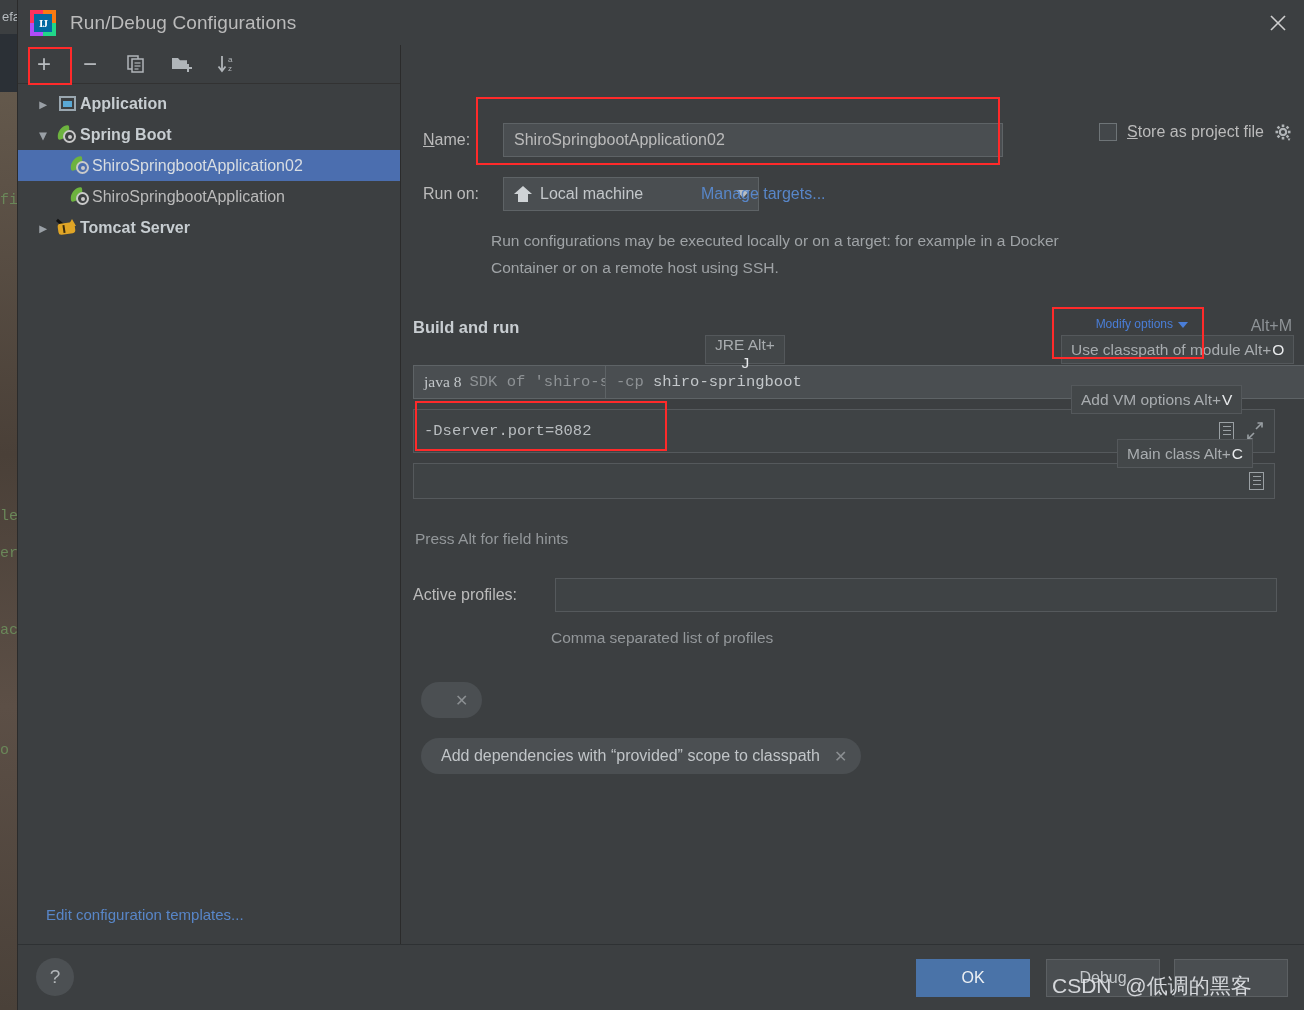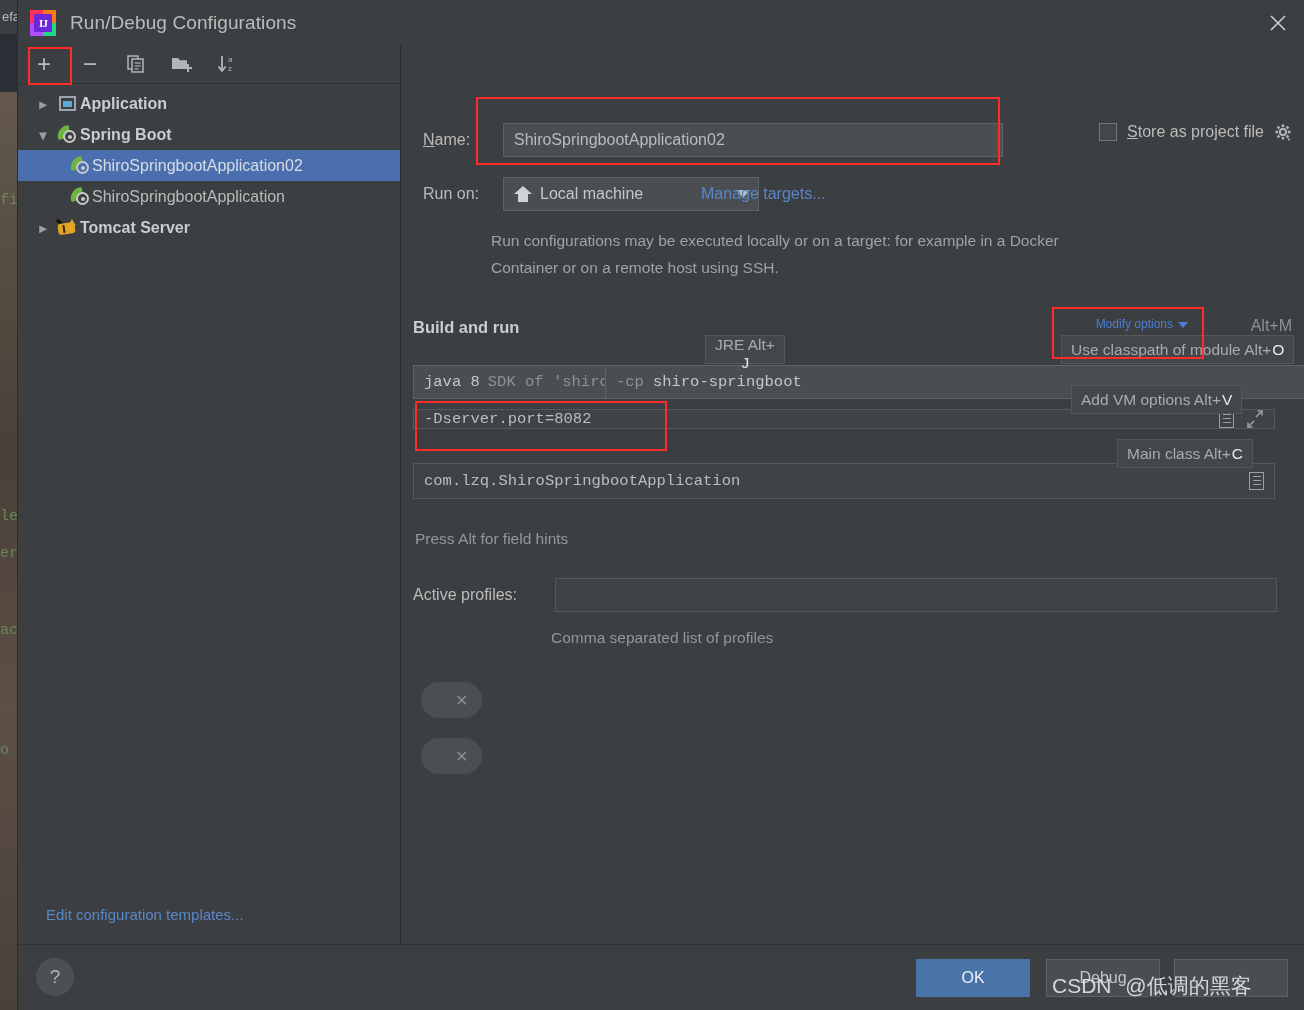--- a/index.html
+++ b/index.html
@@ -70,21 +70,21 @@
   }
   .ij-logo .q {
     position: absolute; width: 13px; height: 13px;
   }
   .ij-logo .q1 { left:0; top:0; background:#fe315d; }
   .ij-logo .q2 { left:13px; top:0; background:#f97a12; }
   .ij-logo .q3 { left:0; top:13px; background:#b04cf9; }
   .ij-logo .q4 { left:13px; top:13px; background:#21d789; }
   .ij-logo .inner {
     position:absolute; left:4px; top:4px; width:18px; height:18px;
-    background:#6d28d9;
+    background:#0369a1;
   }
   .ij-logo .ij-text {
     position:absolute; left:0; top:0; width:18px; height:18px;
     color:#fff; font-size:11px; font-weight:bold;
     font-family:"Liberation Serif", serif;
     display:flex; align-items:center; justify-content:center;
     letter-spacing:-1px;
   }
   .dialog-title {
     font-size: 19px;
@@ -286,39 +286,39 @@
     display:flex; align-items:center;
     padding: 0 9px;
     height: 29px;
     box-sizing:border-box;
     z-index: 20;
     white-space:nowrap;
   }
   .hintbox b { color:#e8eaec; font-weight:normal; margin-left:1px;}
 
   .jre-combo { position:absolute; left:12px; top:320px; width:372px; }
-  .jre-combo .t1 { color:#c3c7ca; font-family:Liberation Mono, monospace; font-size:15.5px;}
+  .jre-combo .t1 { color:#c3c7ca; font-family:Liberation Serif, serif; font-size:15.5px;}
   .jre-combo .t2 { color:#8e9295; font-family:"Liberation Mono", monospace; font-size:15.5px; margin-left:8px;}
 
   .cp-combo { position:absolute; left:204px; top:320px; width:750px; }
   .cp-combo .t1 { color:#8e9295; font-family:"Liberation Mono", monospace; font-size:15.5px;}
   .cp-combo .t2 { color:#c3c7ca; font-family:"Liberation Mono", monospace; font-size:15.5px; margin-left:9px;}
 
   .textfield {
     position:absolute;
     background:#3f4345;
     border:1px solid #55595c;
     box-sizing:border-box;
     display:flex; align-items:center;
     color:#b9bdc0;
     font-family:"Liberation Mono", monospace;
     font-size:15.5px;
     padding: 0 10px;
   }
-  .vm-field { left:12px; top:364px; width:862px; height:20px; }
+  .vm-field { left:12px; top:364px; width:862px; height:44px; }
   .main-field { left:12px; top:418px; width:862px; height:36px; }
 
   .fld-icons { margin-left:auto; display:flex; align-items:center; gap:12px;}
   .ic-list {
     width:15px;height:18px;border:1.6px solid #9aa0a4;box-sizing:border-box;position:relative;
   }
   .ic-list:before{
     content:""; position:absolute; left:2.5px; top:2.5px; right:2.5px; height:1.6px;
     background:#9aa0a4;
     box-shadow: 0 4px 0 #9aa0a4, 0 8px 0 #9aa0a4;
@@ -630,40 +630,40 @@
         </div>
       </div>
       <div class="red-box" style="left:14px;top:356px;width:248px;height:46px;"></div>
 
       <div class="hintbox" style="left:716px;top:394px;">
         <span>Main class Alt+</span>
           <b>C</b>
       </div>
 
       <div class="textfield main-field">
-        <span>com.lzq.ShiroSpringbootApplication</span>
         <div class="fld-icons">
           <div class="ic-list"></div>
         </div>
       </div>
 
       <div class="press-alt">Press Alt for field hints</div>
 
       <div class="profiles-row">
         <div class="profiles-label">Active profiles:</div>
         <div class="profiles-input">
           <span></span>
         </div>
       </div>
       <div class="profiles-sub">Comma separated list of profiles</div>
 
       <div class="chip chip1">
         <span class="x">✕</span>
       </div>
       <div class="chip chip2">
+        <span>Add dependencies with “provided” scope to classpath</span>
         <span class="x">✕</span>
       </div>
 
     </div>
   </div>
 
   <div class="bottombar">
     <div class="help-btn">
       <span>?</span>
     </div>

